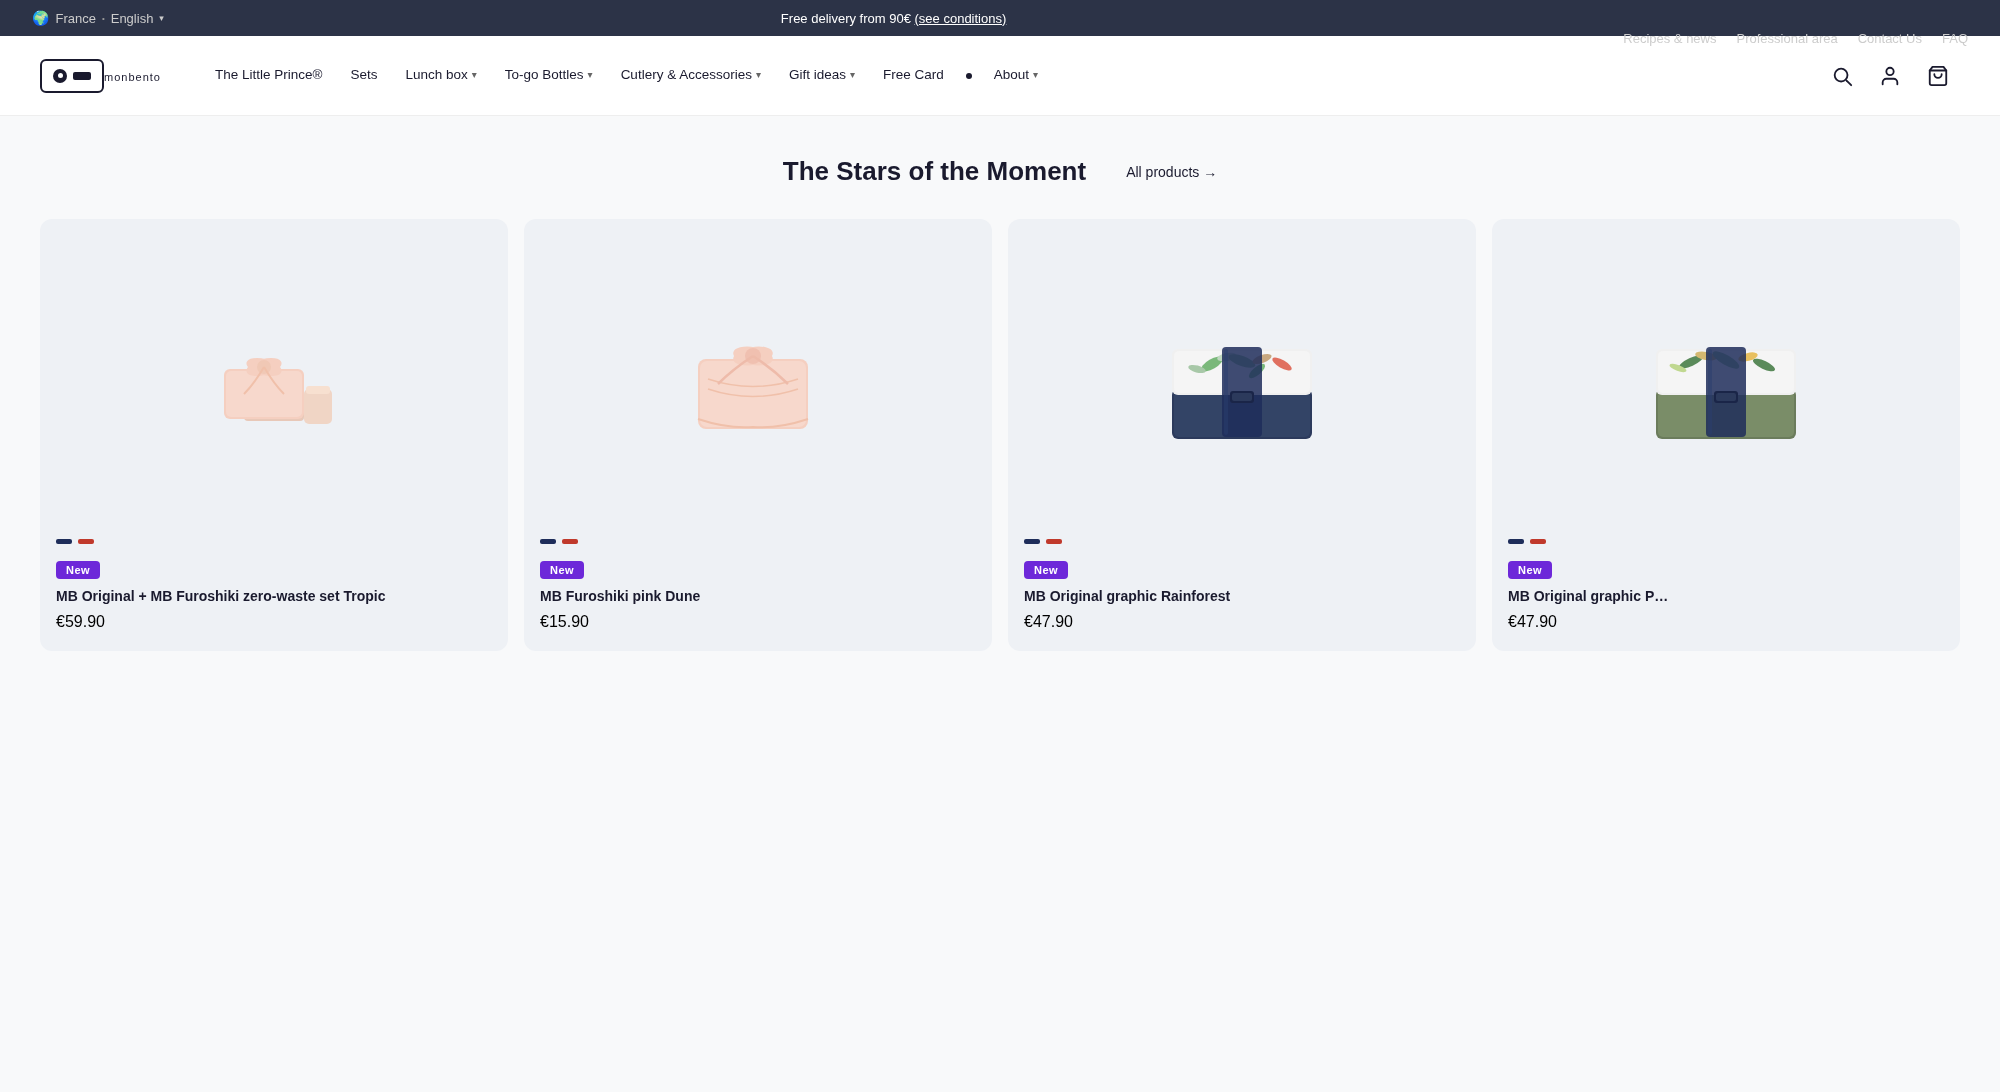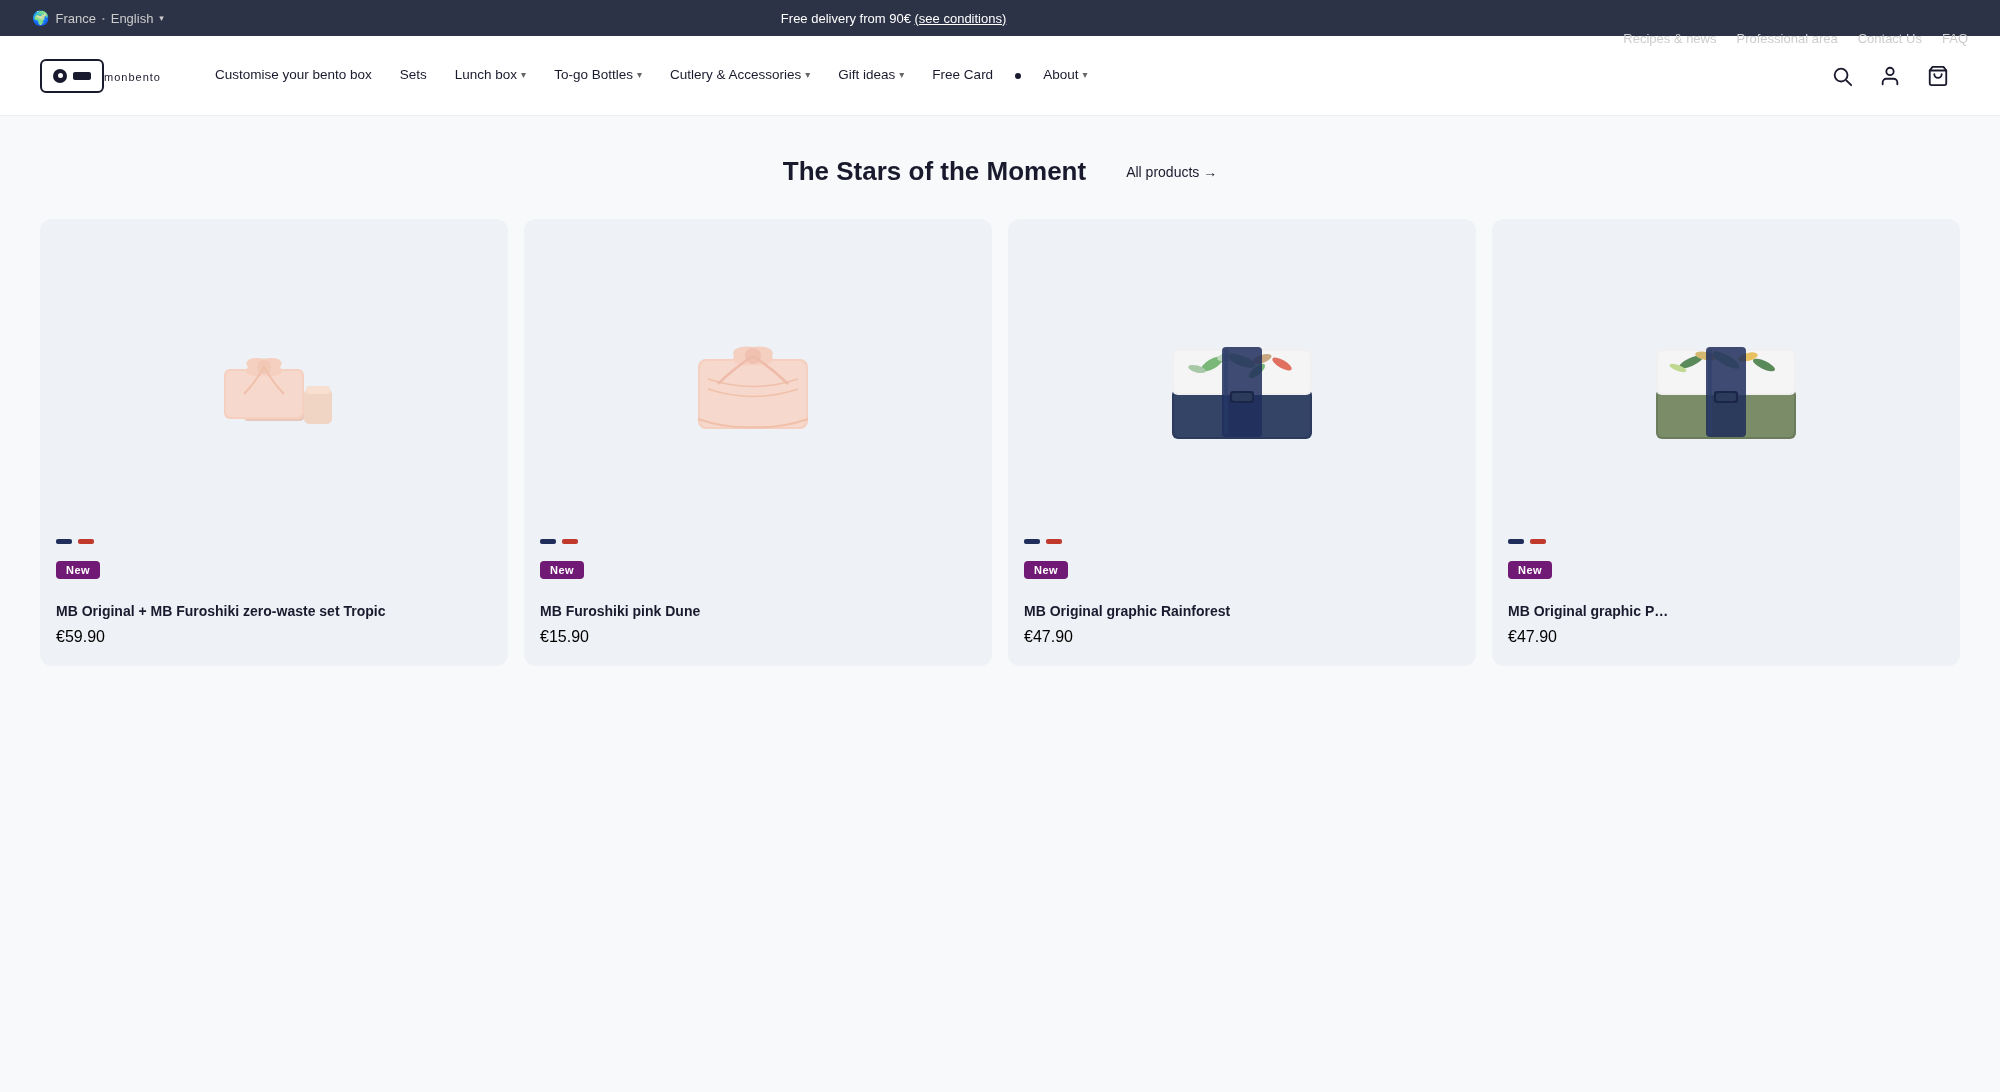--- a/index.html
+++ b/index.html
@@ -123,27 +123,27 @@
     }
     .swatch {
       width: 16px; height: 5px; border-radius: 2px;
     }
     .swatch-navy { background: #1e2d5a; }
     .swatch-red { background: #c0392b; }
 
     .product-info { padding: 8px 16px 20px; }
     .new-badge {
       display: inline-block;
-      background: #701a75;
+      background: #6d28d9;
       color: #fff;
       font-size: 11px;
       font-weight: 600;
       padding: 3px 10px;
       border-radius: 4px;
-      margin-bottom: 23px;
+      margin-bottom: 8px;
       letter-spacing: 0.5px;
     }
     .product-name {
       font-size: 14px; font-weight: 600; color: #1a1a2e;
       line-height: 1.4; margin-bottom: 6px;
     }
     .product-price { font-size: 16px; color: #000000; }
 
     
     .product-svg { width: 200px; height: 180px; }
@@ -179,21 +179,21 @@
       <div class="logo-circle-left">
         <div class="logo-circle-inner"></div>
       </div>
       <div class="logo-rect"></div>
     </div>
     <span class="logo-text">monbento</span>
   </div>
 
   <nav class="nav">
     <div class="nav-item">
-      <span>Customise your bento box</span>
+      <span>The Little Prince®</span>
     </div>
     <div class="nav-item">
       <span>Sets</span>
     </div>
     <div class="nav-item">
       <span>Lunch box</span>
       <span class="nav-chevron">▾</span>
     </div>
     <div class="nav-item">
       <span>To-go Bottles</span>

